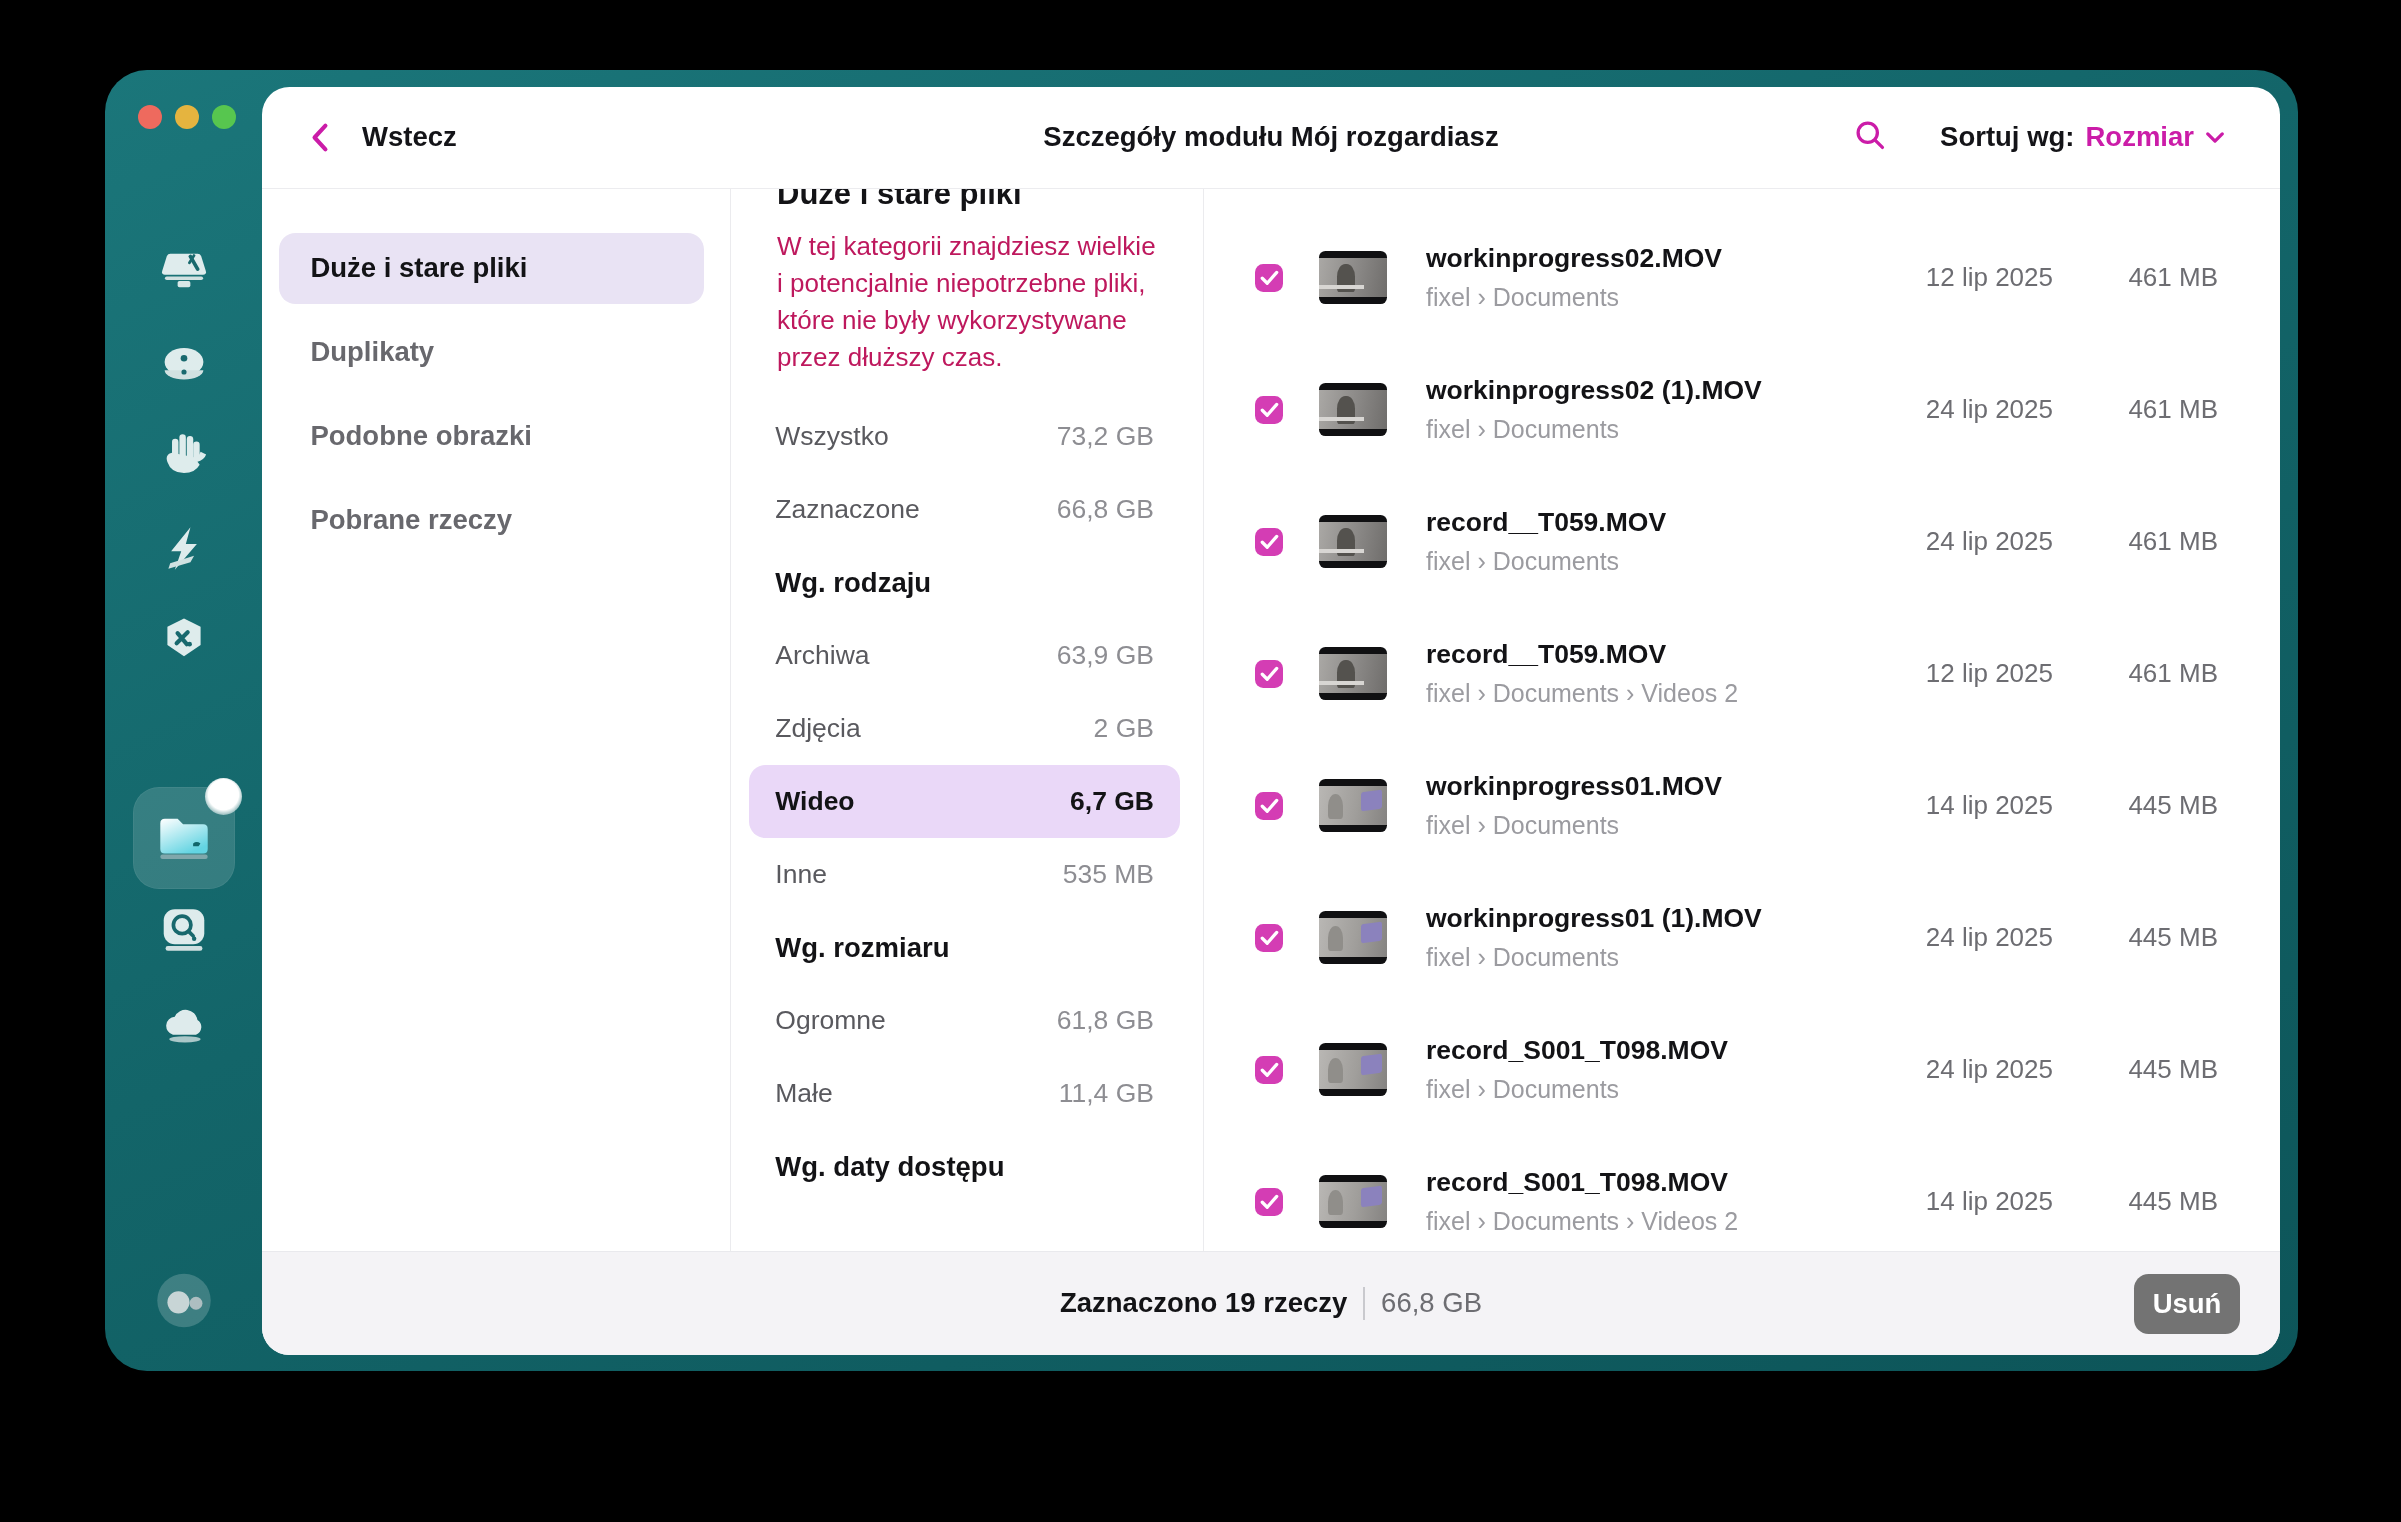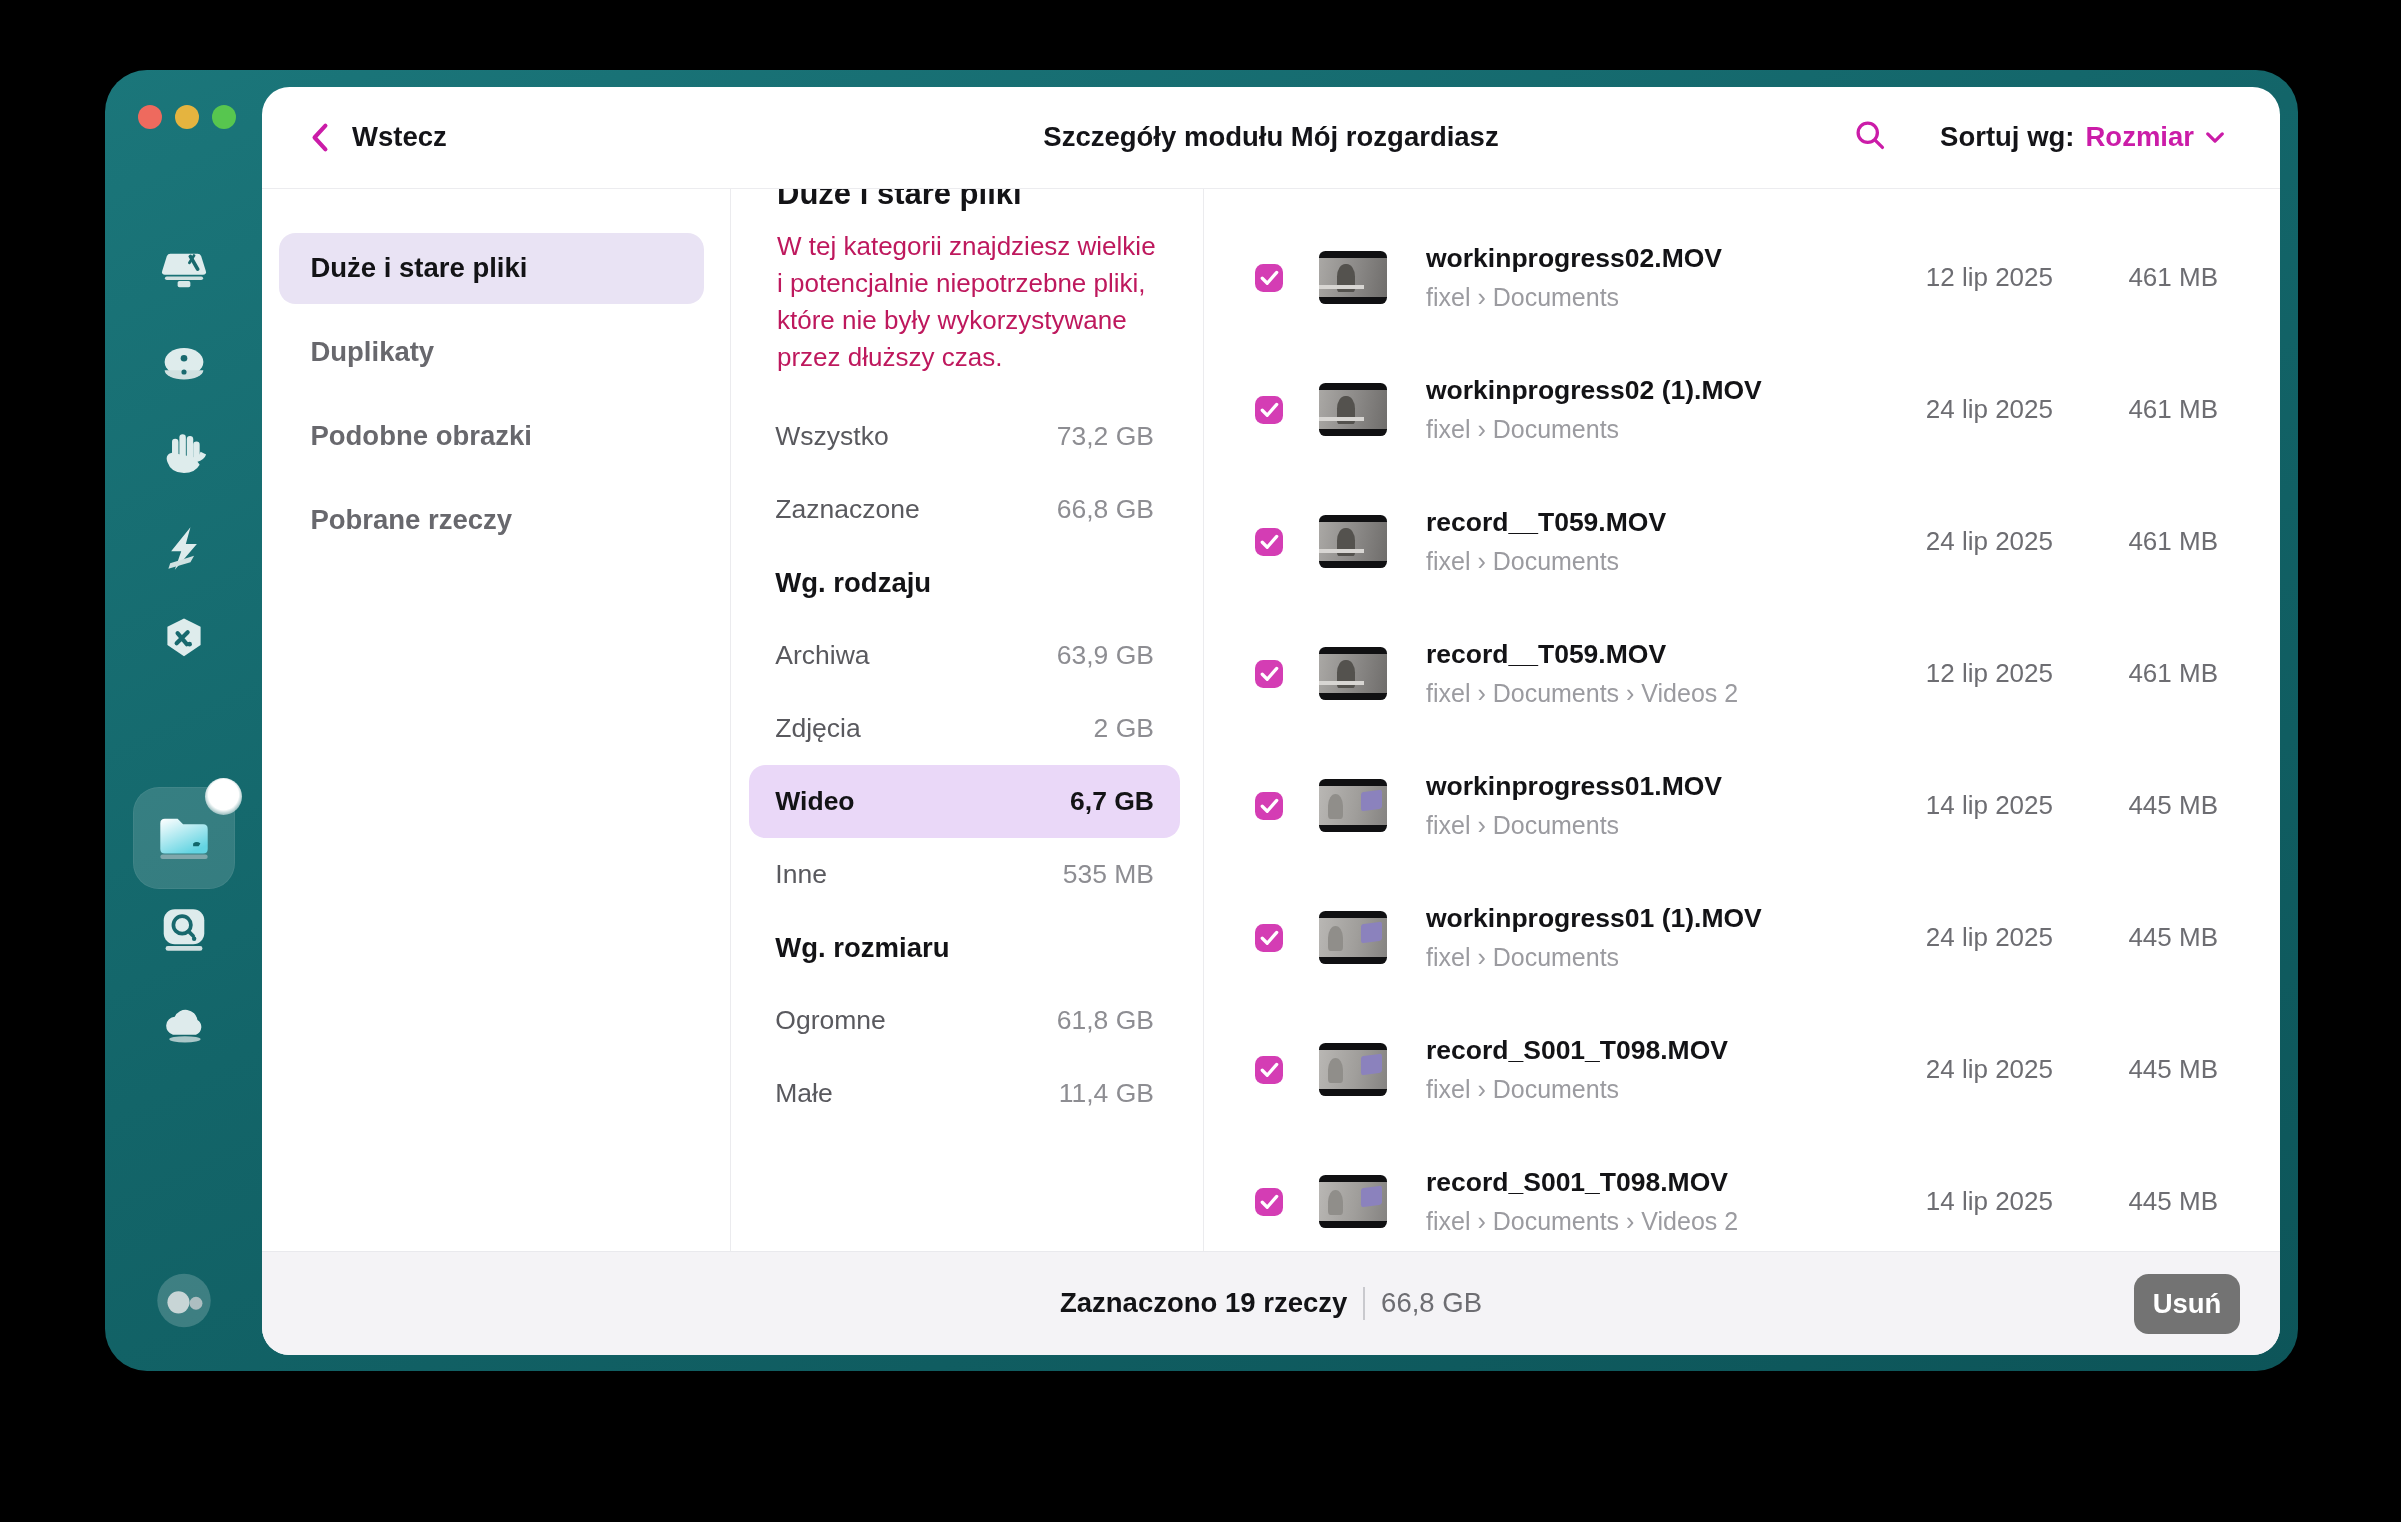--- a/index.html
+++ b/index.html
@@ -23,21 +23,21 @@
   .tile{position:absolute;left:50%;transform:translateX(-50%);top:717px;width:102px;height:102px;
         border-radius:26px;background:rgba(255,255,255,.14);box-shadow:inset 0 0 0 0.9px rgba(255,255,255,.06);}
   .tile .badge{position:absolute;right:-7.3px;top:-9.2px;width:37px;height:37px;border-radius:50%;
         background:radial-gradient(circle at 50% 45%,#ffffff 0 55%,rgba(255,255,255,.45) 75%,rgba(255,255,255,.12) 100%);}
   .tile svg{position:absolute;left:50%;top:50%;transform:translate(-50%,-50%);}
 
   
   .panel{position:absolute;left:157px;top:16.5px;width:2018px;height:1268px;background:#fff;border-radius:27.5px;
          overflow:hidden;display:flex;flex-direction:column;}
   .hdr{height:101px;flex:0 0 101px;display:flex;align-items:center;position:relative;border-bottom:1.8px solid #ececef;}
-  .back{display:flex;align-items:center;gap:22px;margin-left:48px;cursor:default;}
+  .back{display:flex;align-items:center;gap:32px;margin-left:48px;cursor:default;}
   .back-label{font-size:27.5px;font-weight:700;color:#141418;}
   .hdr-title{position:absolute;left:50%;top:50%;transform:translate(-50%,-50%);font-size:27.5px;font-weight:700;color:#141418;white-space:nowrap;}
   .hdr-right{margin-left:auto;display:flex;align-items:center;gap:53px;padding-right:55px;}
   .sort{display:flex;align-items:center;gap:11px;}
   .sort-label{font-size:27.5px;font-weight:700;color:#141418;}
   .sort-value{font-size:27.5px;font-weight:700;color:#cb1ca8;}
 
   .content{flex:1;display:flex;min-height:0;}
   .col-cats{width:469px;flex:0 0 469px;border-right:1.8px solid #ebebee;padding-top:44px;box-sizing:border-box;}
   .cat{height:71px;margin:0 26px 13px 17.4px;border-radius:16.5px;display:flex;align-items:center;padding:0 31px;
@@ -251,20 +251,23 @@
               <span class="lb">Wg. rozmiaru</span>
             </div>
             <div class="drow">
               <span class="lb">Ogromne</span>
               <span class="vl">61,8 GB</span>
             </div>
             <div class="drow">
               <span class="lb">Małe</span>
               <span class="vl">11,4 GB</span>
             </div>
+            <div class="drow hd">
+              <span class="lb">Wg. daty dostępu</span>
+            </div>
           </div>
         </section>
 
         <section class="col-files">
 
           <div class="frow">
             <div class="chk">
               <svg width="19" height="15.6" viewBox="0 0 21 17">
                   <polyline points="2.5,9 8,14.5 18.5,2.5" fill="none" stroke="#fff" stroke-width="3.6" stroke-linecap="round" stroke-linejoin="round"></polyline>
                 </svg>

